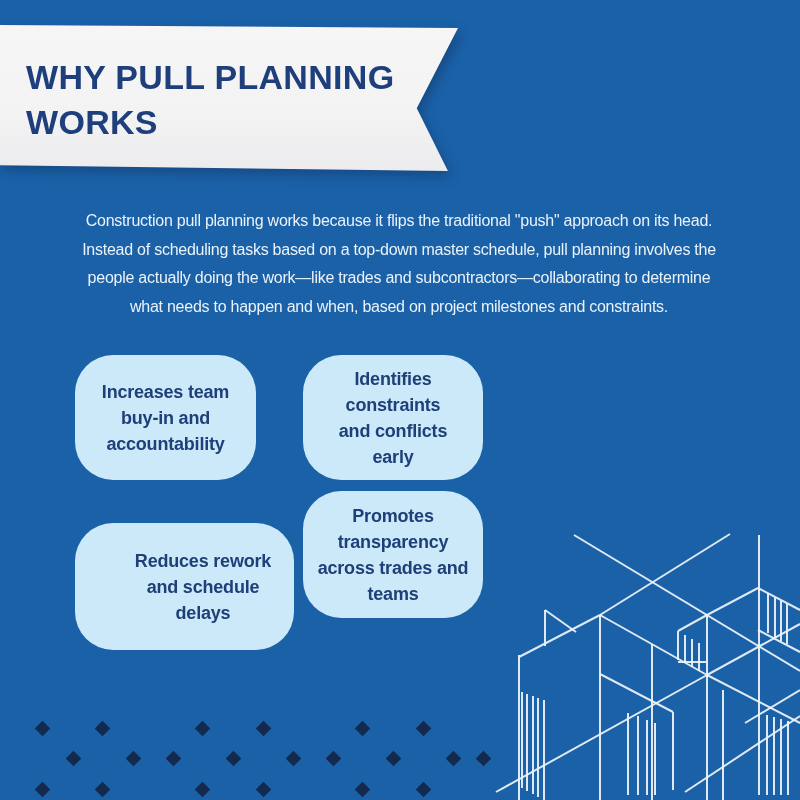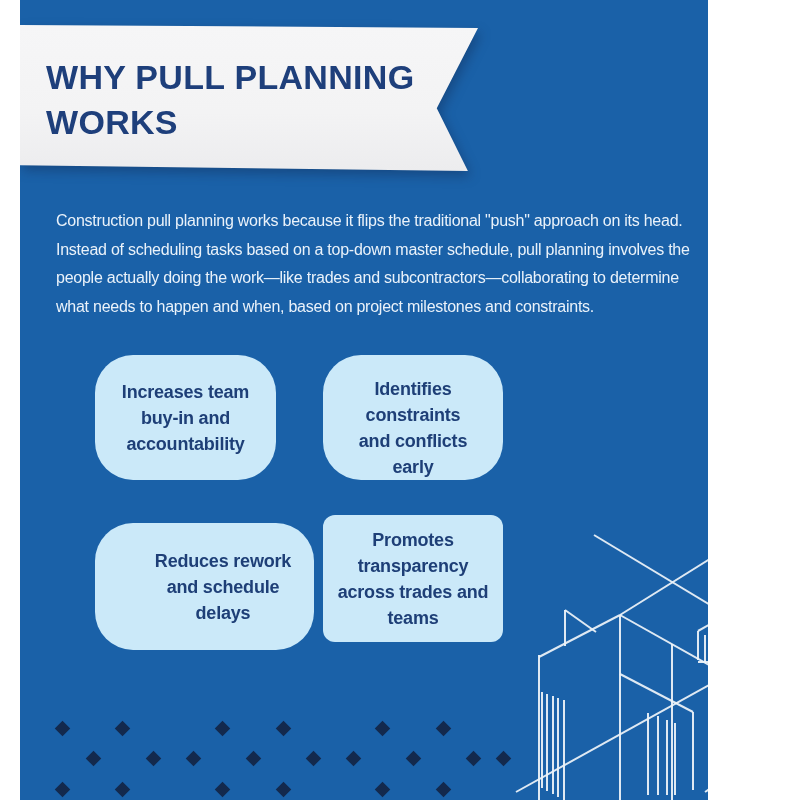--- a/index.html
+++ b/index.html
@@ -7,51 +7,51 @@
     --banner-bg:#f3f3f4;
     --navy:#1e3f7b;
     --card-bg:#cbe9f9;
     --card-text:#1e3f77;
     --intro-text:#eaf2fa;
     --diamond:#13294d;
     --line:#eef4f9;
   }
   html,body{margin:0;padding:0;}
   body{width:800px;height:800px;font-family:"Liberation Sans","DejaVu Sans",sans-serif;}
-  .poster{position:relative;width:688px;height:800px;background:var(--bg);overflow:hidden;margin-left:20px;}
+  .poster{position:relative;width:800px;height:800px;background:var(--bg);overflow:hidden;}
 
   
   #wireframe{position:absolute;inset:0;width:800px;height:800px;pointer-events:none;}
   #wireframe line{stroke:var(--line);stroke-width:2;opacity:.93;}
 
   
   #diamonds{position:absolute;inset:0;}
   .diamond{position:absolute;width:11px;height:11px;background:var(--diamond);transform:rotate(45deg);}
 
   
   .banner-wrap{position:absolute;left:0;top:25px;width:458px;height:146px;
     filter:drop-shadow(3px 5px 6px rgba(15,35,70,.38));}
   .banner{width:100%;height:100%;background:linear-gradient(180deg,#f6f6f7 0%,var(--banner-bg) 60%,#ececee 100%);
     clip-path:polygon(0 0,100% 2%,91% 57%,97.8% 100%,0 96%);}
   .banner h1{margin:0;padding:30px 0 0 26px;color:var(--navy);
     font-size:34px;font-weight:800;line-height:45px;letter-spacing:.3px;white-space:pre-line;}
 
   
-  .intro{position:absolute;left:36px;top:207px;width:710px;margin:0;
-    color:var(--intro-text);font-size:16px;line-height:28.5px;letter-spacing:-.25px;white-space:pre-line;}
+  .intro{position:absolute;left:44px;top:207px;width:710px;margin:0;
+    color:var(--intro-text);font-size:16px;line-height:28.5px;letter-spacing:-.25px;white-space:pre-line;text-align:center;}
 
   
   .card{position:absolute;background:var(--card-bg);border-radius:38px;
     display:flex;align-items:center;justify-content:center;text-align:center;}
   .card span{color:var(--card-text);font-weight:bold;font-size:18px;line-height:26px;
     letter-spacing:-.2px;white-space:pre-line;}
   .card-1{left:75px;top:355px;width:181px;height:125px;text-align:center;}
-  .card-2{left:303px;top:355px;width:180px;height:125px;align-items:flex-end;}
+  .card-2{left:303px;top:355px;width:180px;height:125px;}
   .card-3{left:75px;top:523px;width:182px;height:127px;padding-left:37px;}
-  .card-4{left:303px;top:515px;width:180px;height:127px;border-radius:12px;}
+  .card-4{left:303px;top:491px;width:180px;height:127px;}
 </style>
 </head>
 <body>
 
 <div class="poster">
 
   <svg id="wireframe" viewBox="0 0 800 800">
       <line x1="574" y1="535" x2="800" y2="671"></line>
       <line x1="730" y1="534" x2="600" y2="615"></line>
       <line x1="600" y1="615" x2="519" y2="657"></line>

